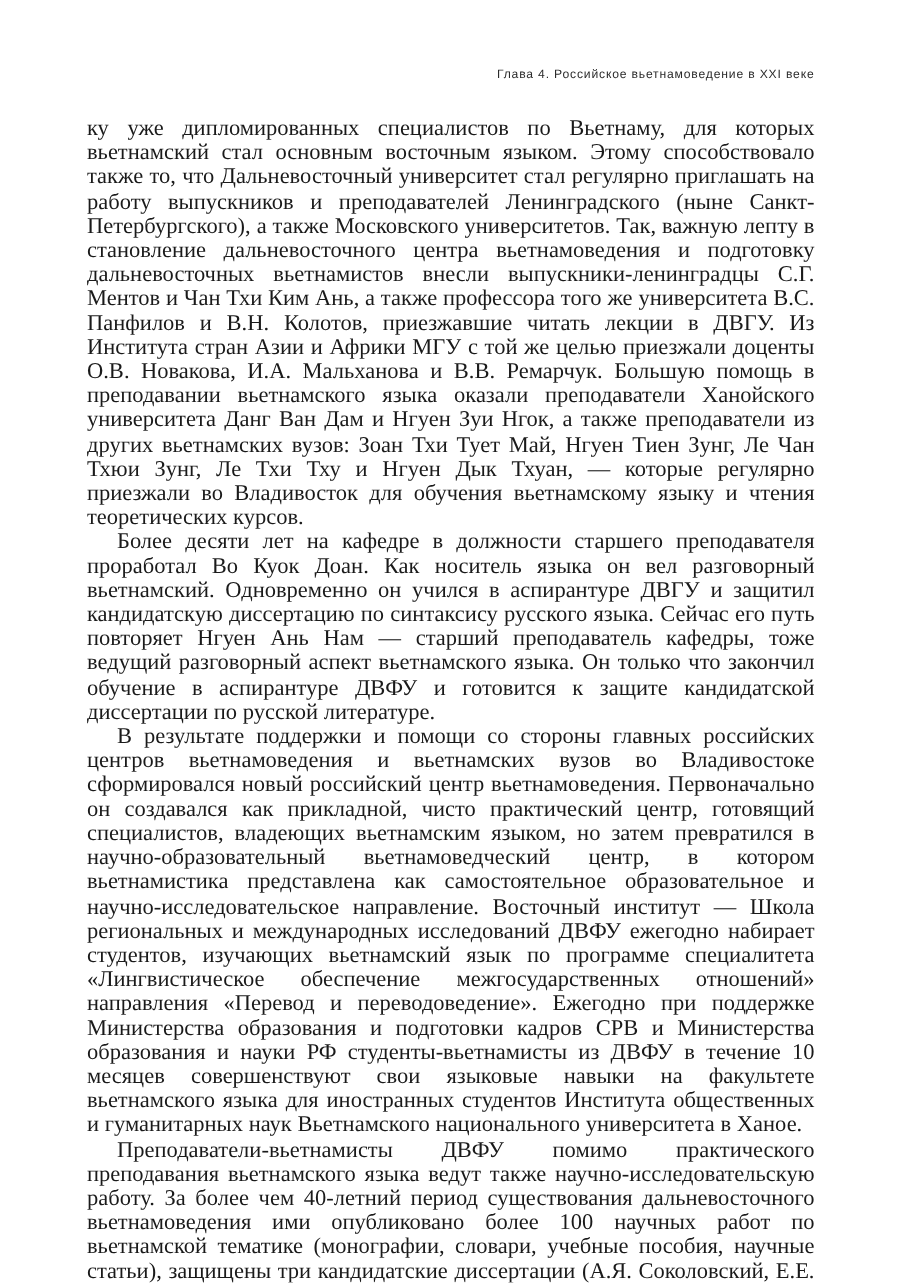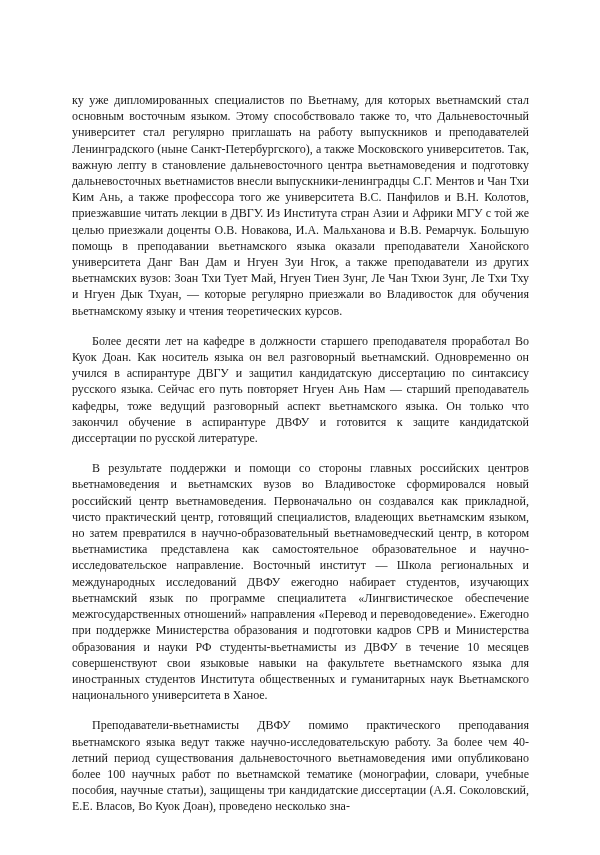--- a/index.html
+++ b/index.html
@@ -34,22 +34,22 @@
     white-space: nowrap;
     line-height: 1;
   }
   .text-column {
     position: absolute;
     top: 78px;
     left: 58px;
     width: 485px;
   }
   p.para {
-    margin: 14px;
-    font-size: 12px;
+    margin: 0;
+    font-size: 15px;
     line-height: 16.2px;
     text-align: justify;
     text-indent: 0;
     text-justify: inter-word;
     hyphens: manual;
     word-spacing: 0.1px;
   }
   p.para.indented {
     text-indent: 20px;
   }
@@ -64,20 +64,21 @@
     font-weight: bold;
     color: #111111;
     line-height: 1;
   }
 </style>
 </head>
 <body>
 
 <div class="page">
 
+  <div class="running-head">Глава  4.  Российское вьетнамоведение в XXI веке</div>
 
   <div class="text-column">
     <p class="para">ку уже дипломированных специалистов по Вьетнаму, для которых вьетнамский стал основным восточным языком. Этому способствовало также то, что Дальневосточный университет стал регулярно приглашать на работу выпускников и преподавателей Ленинградского (ныне Санкт-Петербургского), а также Московского университетов. Так, важную лепту в становление дальневосточного центра вьетнамоведения и подготовку дальневосточных вьетнамистов внесли выпускники-ленинградцы С.Г. Ментов и Чан Тхи Ким Ань, а также профессора того же университета В.С. Панфилов и В.Н. Колотов, приезжавшие читать лекции в ДВГУ. Из Института стран Азии и Африки МГУ с той же целью приезжали доценты О.В. Новакова, И.А. Мальханова и В.В. Ремарчук. Большую помощь в преподавании вьетнамского языка оказали преподаватели Ханойского университета Данг Ван Дам и Нгуен Зуи Нгок, а также преподаватели из других вьетнамских вузов: Зоан Тхи Тует Май, Нгуен Тиен Зунг, Ле Чан Тхюи Зунг, Ле Тхи Тху и Нгуен Дык Тхуан, — которые регулярно приезжали во Владивосток для обучения вьетнамскому языку и чтения теоретических курсов.</p>
     <p class="para indented">Более десяти лет на кафедре в должности старшего преподавателя проработал Во Куок Доан. Как носитель языка он вел разговорный вьетнамский. Одновременно он учился в аспирантуре ДВГУ и защитил кандидатскую диссертацию по синтаксису русского языка. Сейчас его путь повторяет Нгуен Ань Нам — старший преподаватель кафедры, тоже ведущий разговорный аспект вьетнамского языка. Он только что закончил обучение в аспирантуре ДВФУ и готовится к защите кандидатской диссертации по русской литературе.</p>
     <p class="para indented">В результате поддержки и помощи со стороны главных российских центров вьетнамоведения и вьетнамских вузов во Владивостоке сформировался новый российский центр вьетнамоведения. Первоначально он создавался как прикладной, чисто практический центр, готовящий специалистов, владеющих вьетнамским языком, но затем превратился в научно-образовательный вьетнамоведческий центр, в котором вьетнамистика представлена как самостоятельное образовательное и научно-исследовательское направление. Восточный институт — Школа региональных и международных исследований ДВФУ ежегодно набирает студентов, изучающих вьетнамский язык по программе специалитета «Лингвистическое обеспечение межгосударственных отношений» направления «Перевод и переводоведение». Ежегодно при поддержке Министерства образования и подготовки кадров СРВ и Министерства образования и науки РФ студенты-вьетнамисты из ДВФУ в течение 10 месяцев совершенствуют свои языковые навыки на факультете вьетнамского языка для иностранных студентов Института общественных и гуманитарных наук Вьетнамского национального университета в Ханое.</p>
     <p class="para indented">Преподаватели-вьетнамисты ДВФУ помимо практического преподавания вьетнамского языка ведут также научно-исследовательскую работу. За более чем 40-летний период существования дальневосточного вьетнамоведения ими опубликовано более 100 научных работ по вьетнамской тематике (монографии, словари, учебные пособия, научные статьи), защищены три кандидатские диссертации (А.Я. Соколовский, Е.Е. Власов, Во Куок Доан), проведено несколько зна-</p>
   </div>
 
 
 </div>

